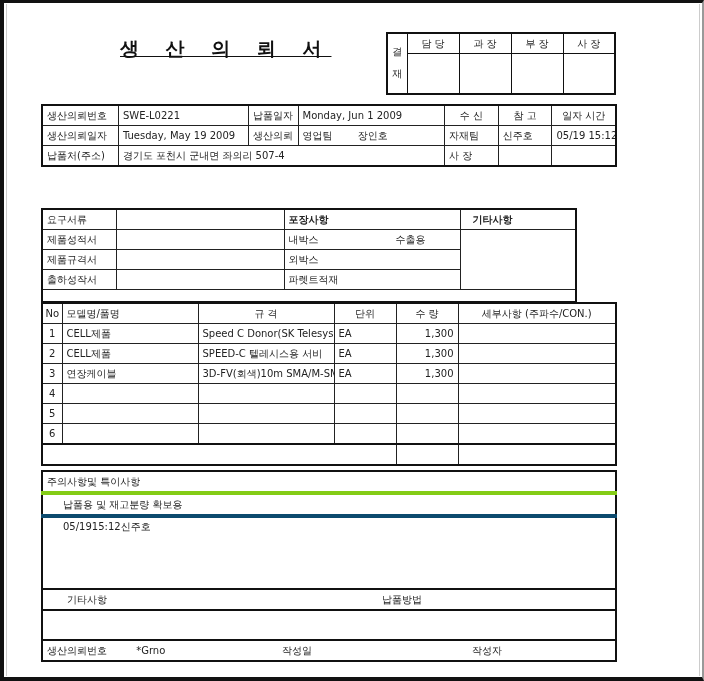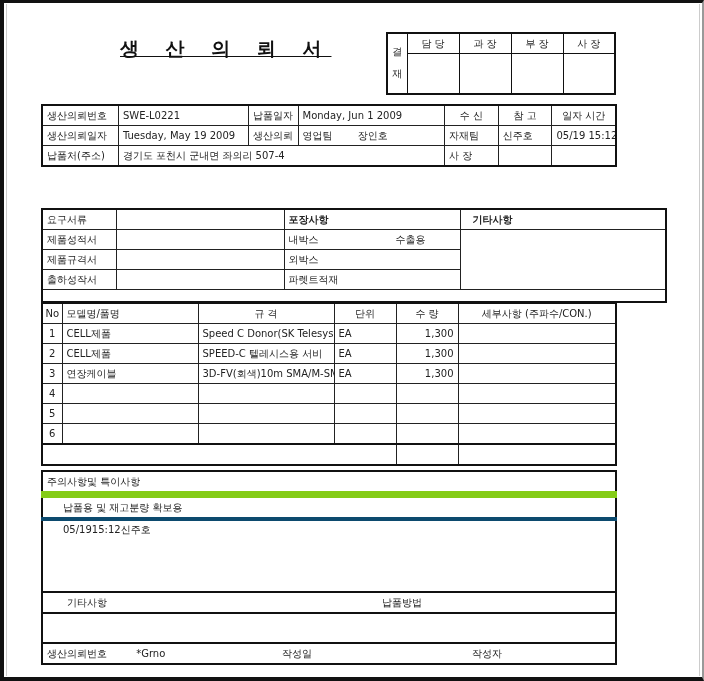--- a/index.html
+++ b/index.html
@@ -88,21 +88,21 @@
   <tr>
     <td>납품처(주소)</td>
     <td colspan="3">경기도 포천시 군내면 좌의리 507-4</td>
     <td>사 장</td>
     <td></td>
     <td></td>
   </tr>
 </tbody>
   </table>
 
-<table style="left:41px;top:208px;width:626px;border:2px solid #111;">
+<table style="left:41px;top:208px;width:536px;border:2px solid #111;">
   <colgroup>
       <col style="width:74px">
       <col style="width:168px">
       <col style="width:176px">
       <col>
     </colgroup>
   <tbody>
       <tr>
     <td>요구서류</td>
     <td></td>
@@ -209,21 +209,21 @@
   </table>
 
 <table style="left:41px;top:470px;width:576px;border:2px solid #111;">
   <colgroup>
       <col style="width:210px">
       <col style="width:130px">
       <col>
     </colgroup>
   <tbody>
       <tr>
-    <td colspan="3" style="border-bottom:7px solid #84cc16;">주의사항및 특이사항</td>
+    <td colspan="3" style="border-bottom:4px solid #84cc16;">주의사항및 특이사항</td>
   </tr>
   <tr>
     <td colspan="3" style="padding-left:20px;border-bottom:4px solid #0c4a6e;">납품용 및 재고분량 확보용</td>
   </tr>
   <tr>
     <td colspan="3" style="height:68px;vertical-align:top;padding-left:20px;padding-top:2px;border-bottom:2px solid #111;">05/1915:12신주호</td>
   </tr>
   <tr>
     <td colspan="2" style="padding-left:24px;border-bottom:2px solid #111;border-right:none;">기타사항</td>
     <td style="border-bottom:2px solid #111;border-left:none;padding-left:0;">납품방법</td>

